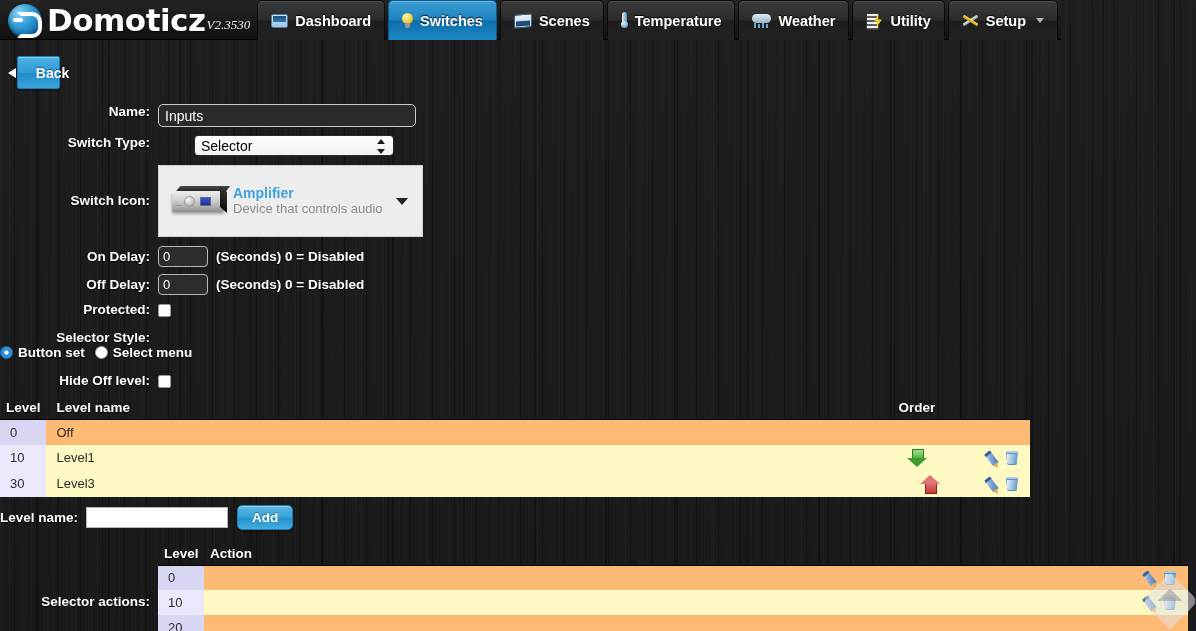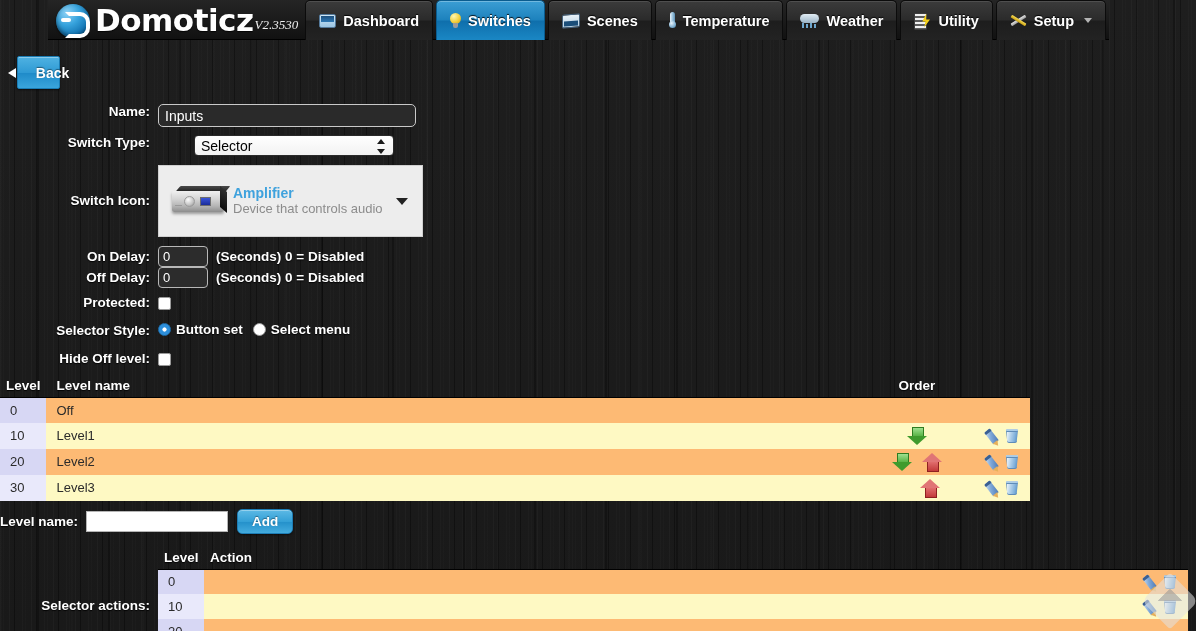--- a/index.html
+++ b/index.html
@@ -32,21 +32,20 @@
     font-size: 13px;
     position: relative;
   }
 
   
   #topbar {
     position: absolute; left: 0; top: 0; width: 1061px; height: 40px;
     background: linear-gradient(#252525, #111);
     border-bottom: 1px solid #000;
     z-index: 20;
-    margin-left: 48px;
   }
   #brand {
     position: absolute; left: 8px; top: 0px;
     display: flex; align-items: flex-end; height: 40px;
   }
   .logo-orb {
     width: 34px; height: 34px; border-radius: 50%;
     background: radial-gradient(circle at 32% 26%, #8fd2f5 0%, #37a3dd 36%, #0f6fae 72%, #07446e 100%);
     box-shadow: inset 0 -2px 4px rgba(0,0,0,.5), 0 1px 2px rgba(0,0,0,.7);
     position: relative; margin-bottom: 2px;
@@ -442,42 +441,42 @@
         </div>
         <div class="picker-text">
           <div class="picker-title">Amplifier</div>
           <div class="picker-sub">Device that controls audio</div>
         </div>
         <span class="picker-caret"></span>
       </div>
     </div>
   </div>
 
-  <div class="row" style="">
+  <div class="row" style="margin-bottom:7px;">
     <div class="lbl" style="padding-top:3px;">On Delay:</div>
     <div class="fld" style="display:flex;align-items:center;">
       <input class="smallinput" type="text" value="0" style="">
       <span class="helptext">(Seconds) 0 = Disabled</span>
     </div>
   </div>
 
   <div class="row" style="margin-bottom:7px;">
     <div class="lbl" style="padding-top:3px;">Off Delay:</div>
     <div class="fld" style="display:flex;align-items:center;">
       <input class="smallinput" type="text" value="0" style="">
       <span class="helptext">(Seconds) 0 = Disabled</span>
     </div>
   </div>
 
   <div class="row" style="margin-bottom:12px;">
     <div class="lbl">Protected:</div>
     <div class="fld"><span class="chk"></span></div>
   </div>
 
-  <div class="row" style="margin-bottom:13px;">
+  <div class="row" style="margin-bottom:13px;flex-direction:column;">
     <div class="lbl" style="padding-top:1px;">Selector Style:</div>
     <div class="fld">
       <div class="radio-row">
         <span class="rdo"></span>
         <span class="rdo-label">Button set</span>
         <span class="rdo off"></span>
         <span class="rdo-label">Select menu</span>
       </div>
     </div>
   </div>
@@ -509,32 +508,20 @@
             <td class="c-level">10</td>
             <td class="c-name">Level1</td>
             <td class="c-order">
               <span class="arr arr-down"></span>
             </td>
             <td class="c-act">
               <span class="icn-edit"></span>
               <span class="icn-del"></span>
             </td>
           </tr>
-          <tr class="odd">
-            <td class="c-level">20</td>
-            <td class="c-name">Level2</td>
-            <td class="c-order">
-              <span class="arr arr-down"></span>
-              <span class="arr arr-up"></span>
-            </td>
-            <td class="c-act">
-              <span class="icn-edit"></span>
-              <span class="icn-del"></span>
-            </td>
-          </tr>
           <tr class="even">
             <td class="c-level">30</td>
             <td class="c-name">Level3</td>
             <td class="c-order">
               <span class="arr arr-up" style="margin-left:29px;"></span>
             </td>
             <td class="c-act">
               <span class="icn-edit"></span>
               <span class="icn-del"></span>
             </td>

